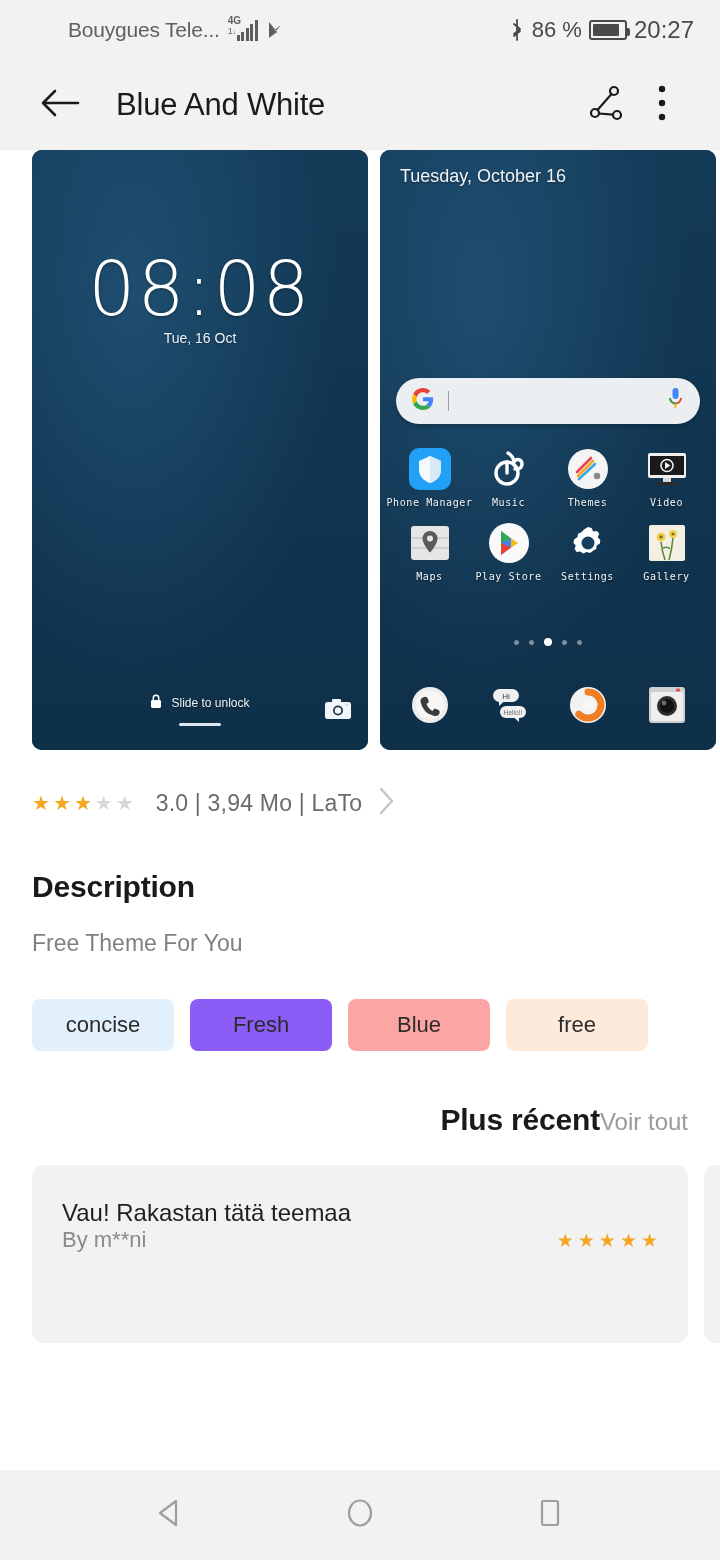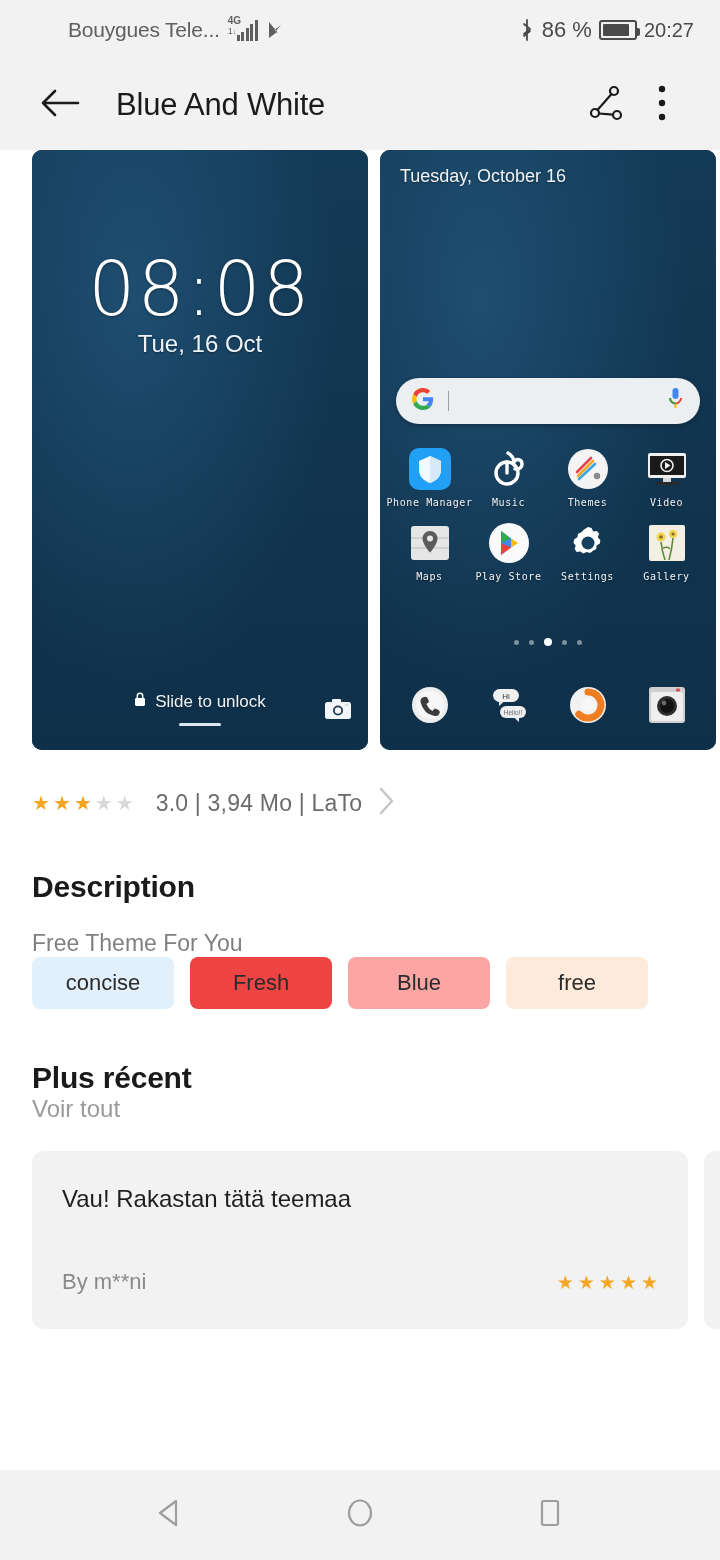--- a/index.html
+++ b/index.html
@@ -14,21 +14,21 @@
   
   .statusbar {
     height: 60px; background: #f2f2f2;
     display: flex; align-items: center;
     padding: 0 26px;
     color: #5f5f5f;
   }
   .sb-left { display:flex; align-items:center; gap:8px; flex:1; padding-left:42px;}
   .sb-right { display:flex; align-items:center; gap:7px; }
   .carrier { font-size: 21px; color:#606060; letter-spacing:-0.2px;}
-  .sb-time { font-size: 20px; color:#4a4a4a; letter-spacing:0px; }
+  .sb-time { font-size: 24px; color:#4a4a4a; letter-spacing:0px; }
   .sb-batt-txt { font-size:22px; color:#4a4a4a; }
   .ico { display:inline-block; line-height:0; }
 
   
   .sig { position:relative; width:30px; height:26px; }
   .sig .g4 { position:absolute; top:-1px; left:0; font-size:10px; font-weight:bold; color:#5f5f5f; line-height:10px;}
   .sig .lil { position:absolute; top:10px; left:0; font-size:9px; color:#5f5f5f; line-height:9px;}
   .bars { position:absolute; bottom:2px; left:9px; display:flex; align-items:flex-end; gap:1.5px;}
   .bars i { display:block; width:3px; background:#5f5f5f; }
 
@@ -75,25 +75,25 @@
 
   
   .lock-clock {
     position:absolute; top:96px; left:0; right:0; text-align:center;
     color:#fff; font-size: 74px; font-weight:300; letter-spacing: 2px;
     font-family:"DejaVu Sans", sans-serif;
     text-shadow:0 1px 3px rgba(0,0,0,.35);
   }
   .lock-date {
     position:absolute; top:180px; left:0; right:0; text-align:center;
-    color:#eef3f7; font-size:24px; text-shadow:0 1px 2px rgba(0,0,0,.4);
+    color:#eef3f7; font-size:14px; text-shadow:0 1px 2px rgba(0,0,0,.4);
   }
   .lock-unlock {
     position:absolute; bottom:38px; left:0; right:0; text-align:center;
-    color:#eef3f7; font-size:17px; display:flex; align-items:center; justify-content:center; gap:9px;
+    color:#eef3f7; font-size:12px; display:flex; align-items:center; justify-content:center; gap:9px;
     text-shadow:0 1px 2px rgba(0,0,0,.45);
   }
   .lock-bar { position:absolute; bottom:24px; left:50%; transform:translateX(-50%); width:42px; height:3px; background:#dfe7ee; border-radius:2px;}
   .lock-cam { position:absolute; right:16px; bottom:26px; }
 
   
   .hs-date { position:absolute; top:16px; left:20px; color:#f0f4f8; font-size:18px; text-shadow:0 1px 2px rgba(0,0,0,.4);}
   .searchbar {
     position:absolute; left:16px; right:16px; top:228px; height:46px;
     background:#eceff1; border-radius:24px; display:flex; align-items:center;
@@ -122,33 +122,33 @@
   .stars { display:flex; gap:3px; margin-right:18px; }
   .star { font-size:20px; line-height:20px; color:#d8d8d8; }
   .star.on { color:#f5a623; }
   .metatext { font-size:23px; color:#6b6b6b; letter-spacing:.2px;}
   .chev-r { margin-left:12px; color:#c4c4c4; }
 
   
   .section-pad { padding: 0 32px; }
   .h-title { font-size:30px; color:#1a1a1a; font-weight:700; margin-top:50px; letter-spacing:-.2px;}
   .desc-body { font-size:23px; color:#808080; margin-top:26px; }
-  .tags { display:flex; gap:16px; }
+  .tags { display:flex; gap:16px; margin-top:42px; }
   .tag {
     height:52px; border-radius:8px; display:flex; align-items:center; justify-content:center;
     font-size:22px; color:#2b2b2b; padding:0 10px; min-width:142px;
   }
 
   
-  .sec-head { display:flex; align-items:baseline; justify-content:center; margin-top:52px;flex-direction:column; }
+  .sec-head { display:flex; align-items:baseline; justify-content:flex-end; margin-top:52px; }
   .sec-head .more { font-size:24px; color:#9a9a9a; }
   .cards { display:flex; gap:16px; margin-top:28px; padding-left:32px; }
   .rcard {
     background:#f2f2f2; border-radius:12px; width:656px; height:178px;
-    flex:0 0 auto; padding:34px 30px; display:flex; flex-direction:column; justify-content:space-between;
+    flex:0 0 auto; padding:34px 30px; display:flex; flex-direction:column; 
   }
   .rcard .rtitle { font-size:24px; color:#1f1f1f; }
   .rcard .rfoot { display:flex; align-items:center; justify-content:space-between; }
   .rcard .rby { font-size:22px; color:#8a8a8a; }
   .rcard .rstars { display:flex; gap:4px; }
   .rcard .rstars span { color:#f5a623; font-size:19px; line-height:19px;}
   .rcard.peek { width:60px; }
 
   
   .bottombar {
@@ -461,21 +461,21 @@
           <path d="M3 3 L14 15 L3 27" stroke="#c4c4c4" stroke-width="2.4" fill="none" stroke-linecap="round" stroke-linejoin="round"></path>
         </svg>
     </span>
   </div>
 
   <div class="section-pad">
     <div class="h-title">Description</div>
     <div class="desc-body">Free Theme For You</div>
     <div class="tags">
       <div class="tag" style="background:#e1f0fb">concise</div>
-      <div class="tag" style="background:#ef4444">Fresh</div>
+      <div class="tag" style="background:#8b5cf6">Fresh</div>
       <div class="tag" style="background:#fca5a5">Blue</div>
       <div class="tag" style="background:#fdeadb">free</div>
     </div>
   </div>
 
   <div class="section-pad">
     <div class="sec-head">
       <div class="h-title" style="margin-top:0">Plus récent</div>
       <div class="more">Voir tout</div>
     </div>

